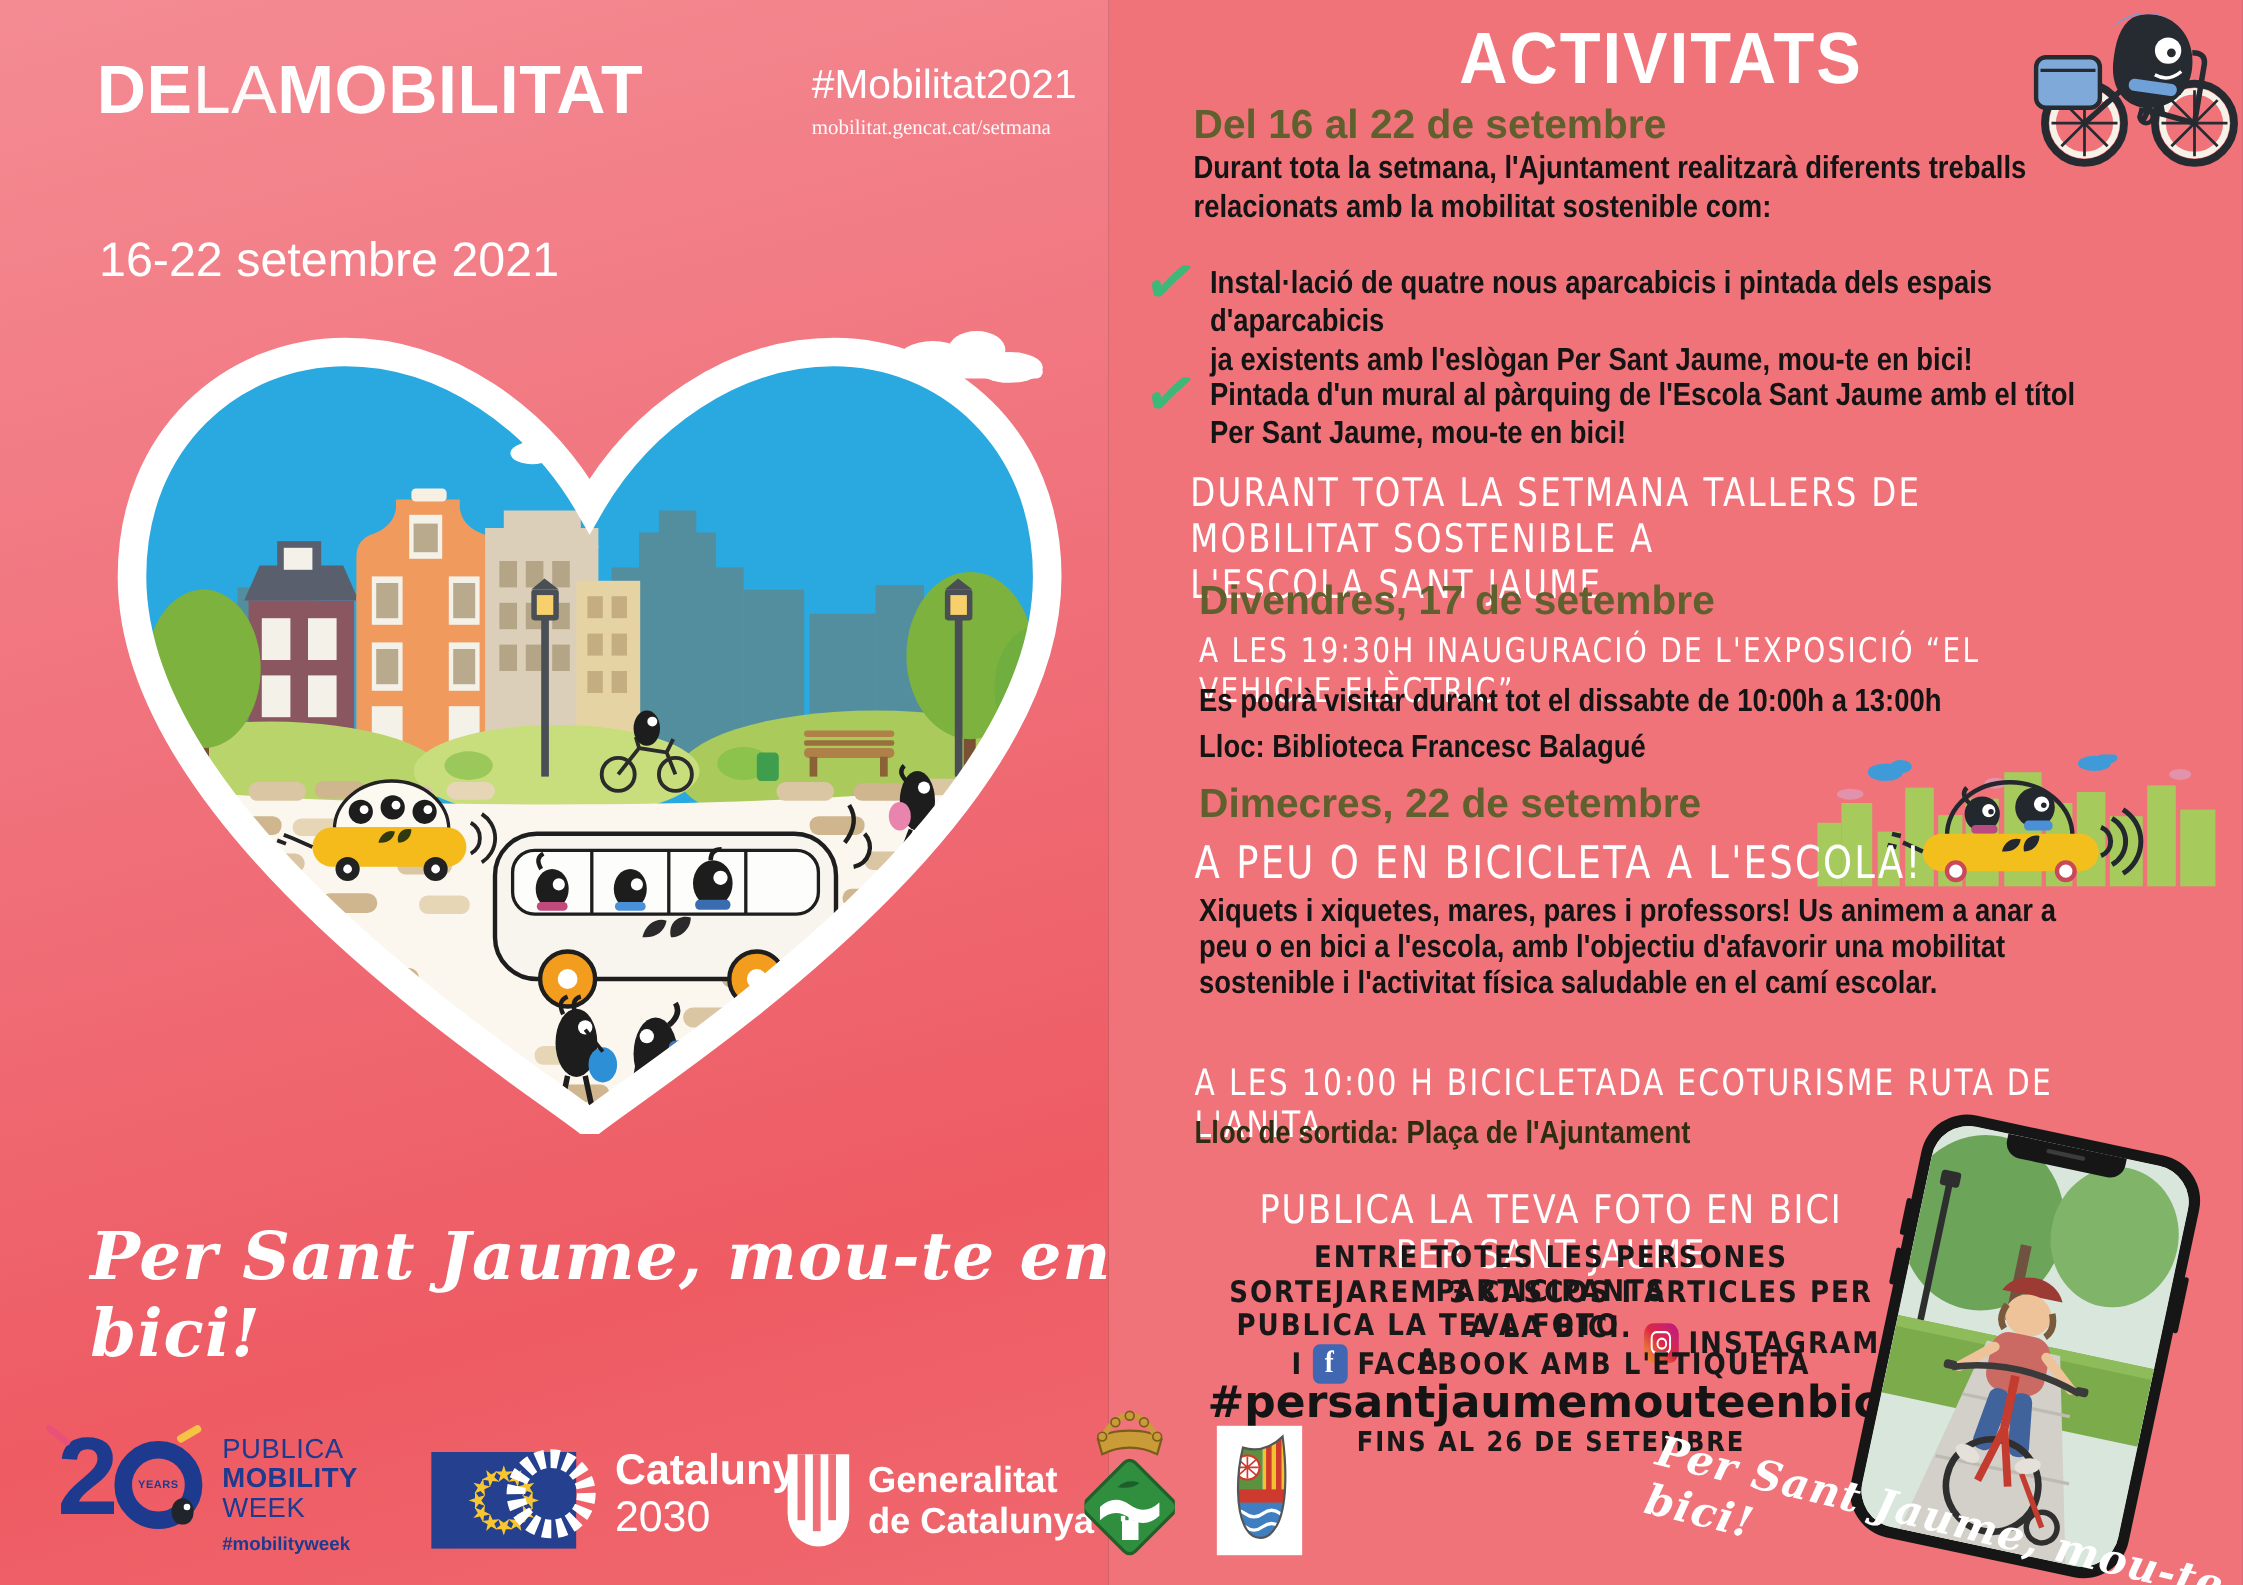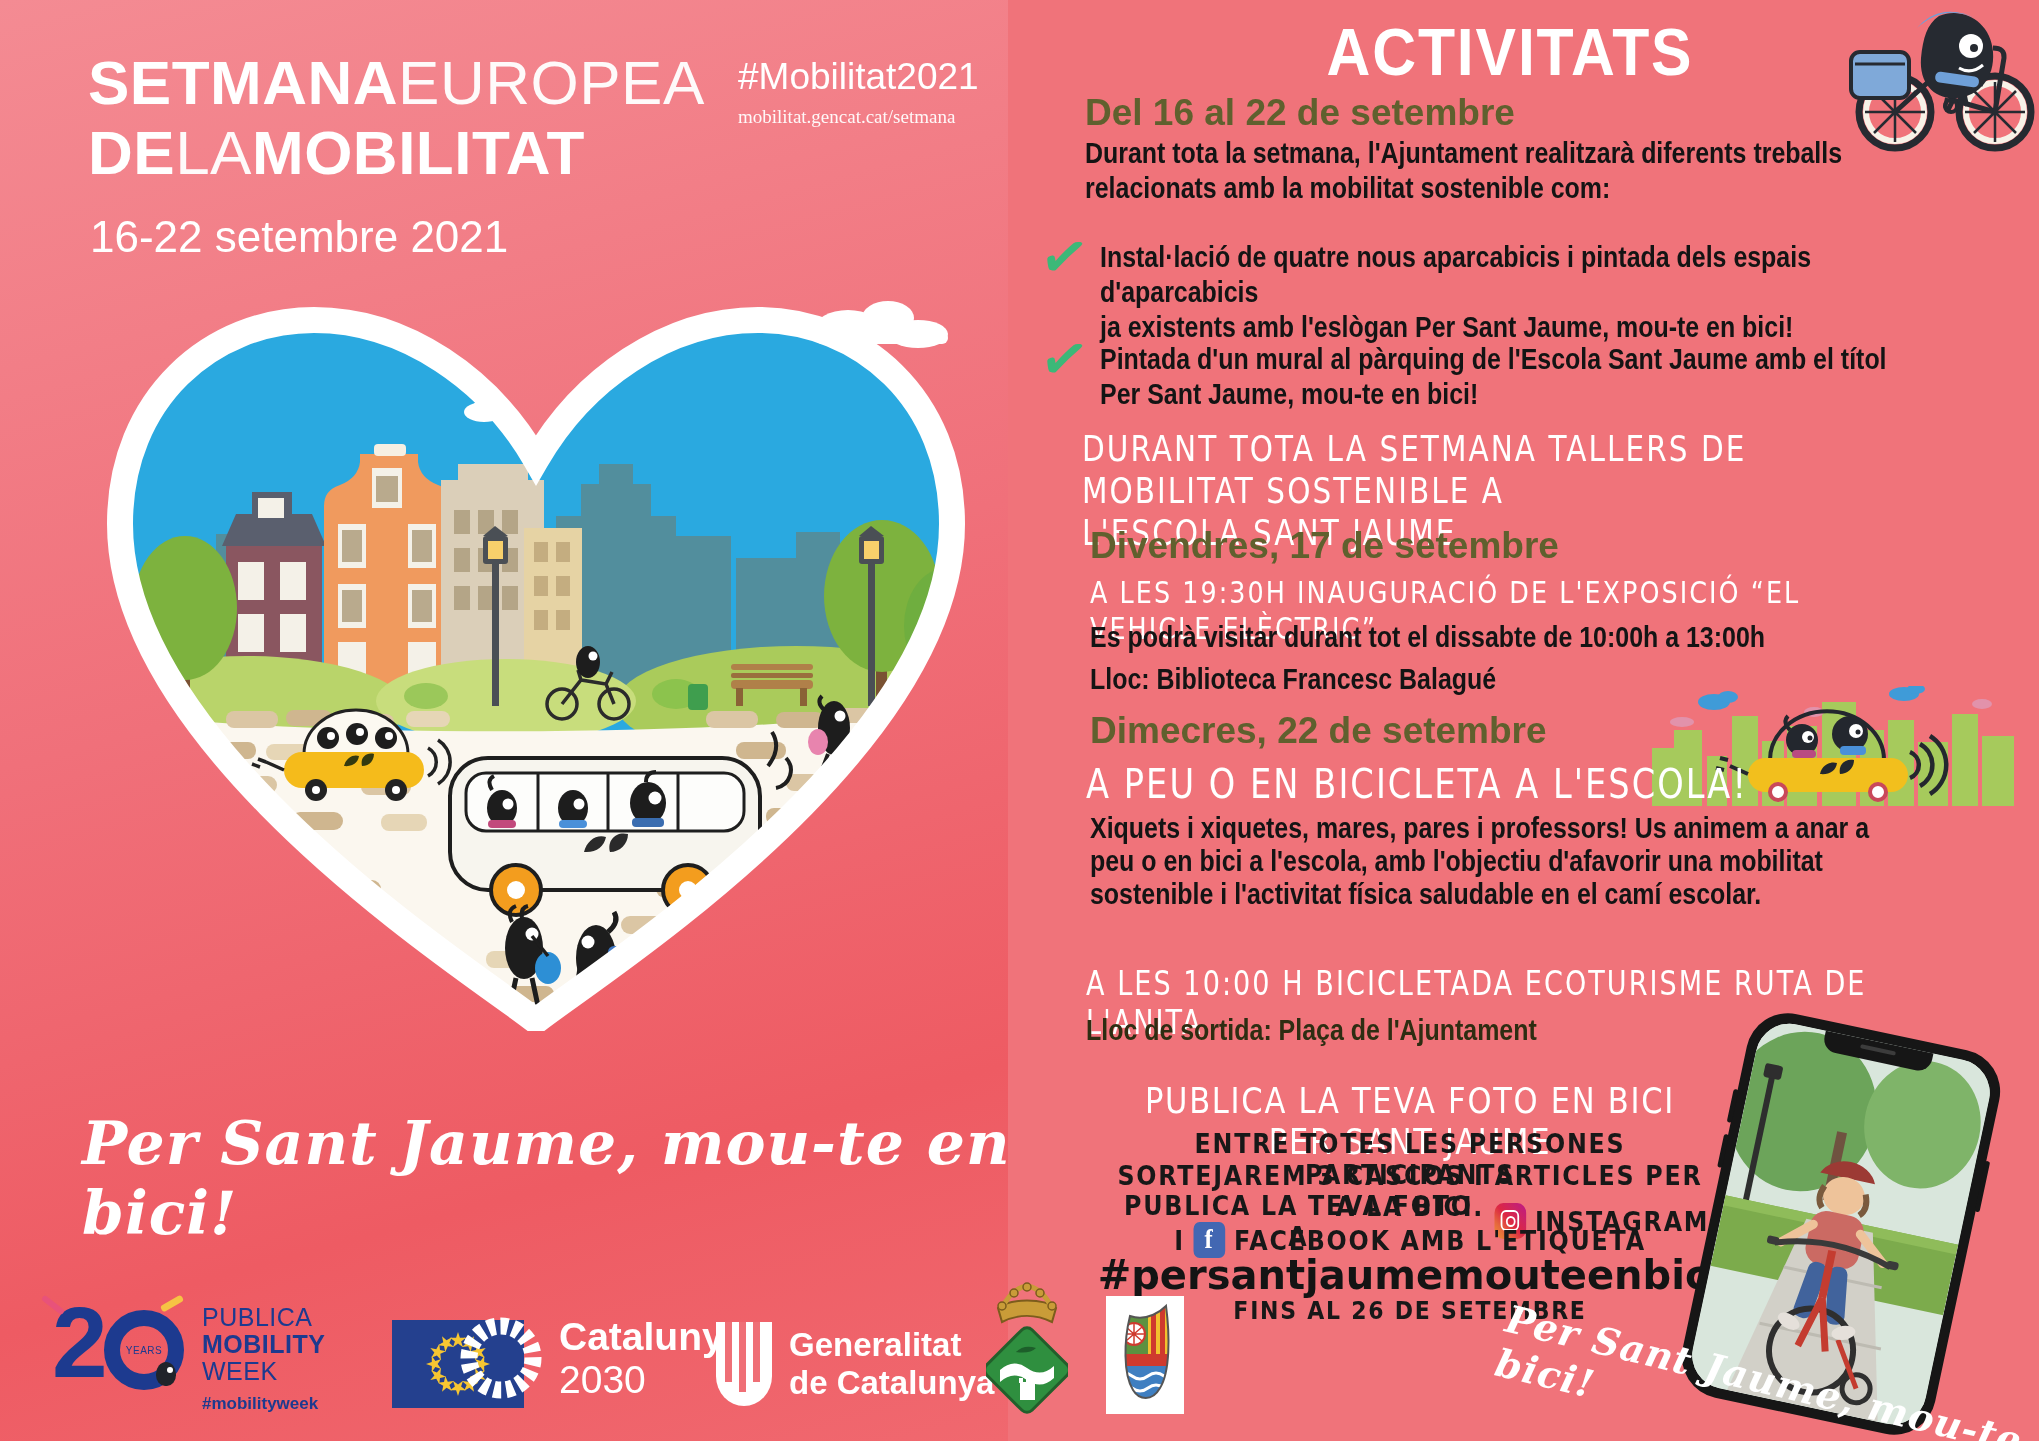--- a/index.html
+++ b/index.html
@@ -29,21 +29,21 @@
   .hash-url { font-size:19px; margin-top:8px; opacity:0.95;font-family:Liberation Serif, serif; }
 
   
   .script { font-family:"DejaVu Serif", serif; font-style:italic; font-weight:700; color:#fff; }
   .slogan-left { left:82px; top:1108px; width:940px; font-size:60px; letter-spacing:1px; }
 
   
   .emw { left:52px; top:1298px; width:300px; height:130px; color:#1d3a8f; }
   .emw-2 { position:absolute; left:0; top:-6px; font-size:100px; font-weight:700; line-height:100px; }
   .emw-ring { position:absolute; left:52px; top:12px; width:48px; height:48px; border:16px solid #1d3a8f; border-radius:50%; }
-  .emw-years { position:absolute; inset:0; display:flex; align-items:center; justify-content:center; font-size:10px; font-weight:400; letter-spacing:0.5px; }
+  .emw-years { position:absolute; inset:0; display:flex; align-items:center; justify-content:center; font-size:10px; font-weight:700; letter-spacing:0.5px; }
   .emw-accent { position:absolute; border-radius:3px; }
   .emw-a1 { left:-12px; top:4px; width:26px; height:6px; background:#e8527a; transform:rotate(38deg); }
   .emw-a2 { left:108px; top:2px; width:24px; height:7px; background:#f6c344; transform:rotate(-30deg); }
   .emw-bird { position:absolute; left:104px; top:64px; width:20px; height:24px; background:#20242b; border-radius:50% 50% 45% 45%; }
   .emw-bird::after { content:""; position:absolute; left:11px; top:5px; width:6px; height:6px; background:#fff; border-radius:50%; }
   .emw-text { position:absolute; left:150px; top:6px; font-size:25px; line-height:27px; letter-spacing:0.5px; }
   .emw-text .t2 { font-weight:700; }
   .emw-tag { position:absolute; left:150px; top:96px; font-size:17px; font-weight:700; }
   .eu-flag { left:392px; top:1320px; }
   .cat-group { left:455px; top:1312px; display:flex; align-items:center; }
@@ -115,21 +115,20 @@
     transform:rotate(13.5deg); transform-origin:left top; }
 </style>
 </head>
 <body>
 
 <div id="poster">
 
   <div class="half-left">
 
     <div class="abs brand-title">
-      <div><span class="b">SETMANA</span><span class="l">EUROPEA</span></div>
       <div><span class="b">DE</span><span class="l">LA</span><span class="b">MOBILITAT</span></div>
     </div>
 
     <div class="abs brand-dates">16-22 setembre 2021</div>
 
     <div class="abs hash-block">
       <div class="hash-tag">#Mobilitat2021</div>
       <div class="hash-url">mobilitat.gencat.cat/setmana</div>
     </div>
 

